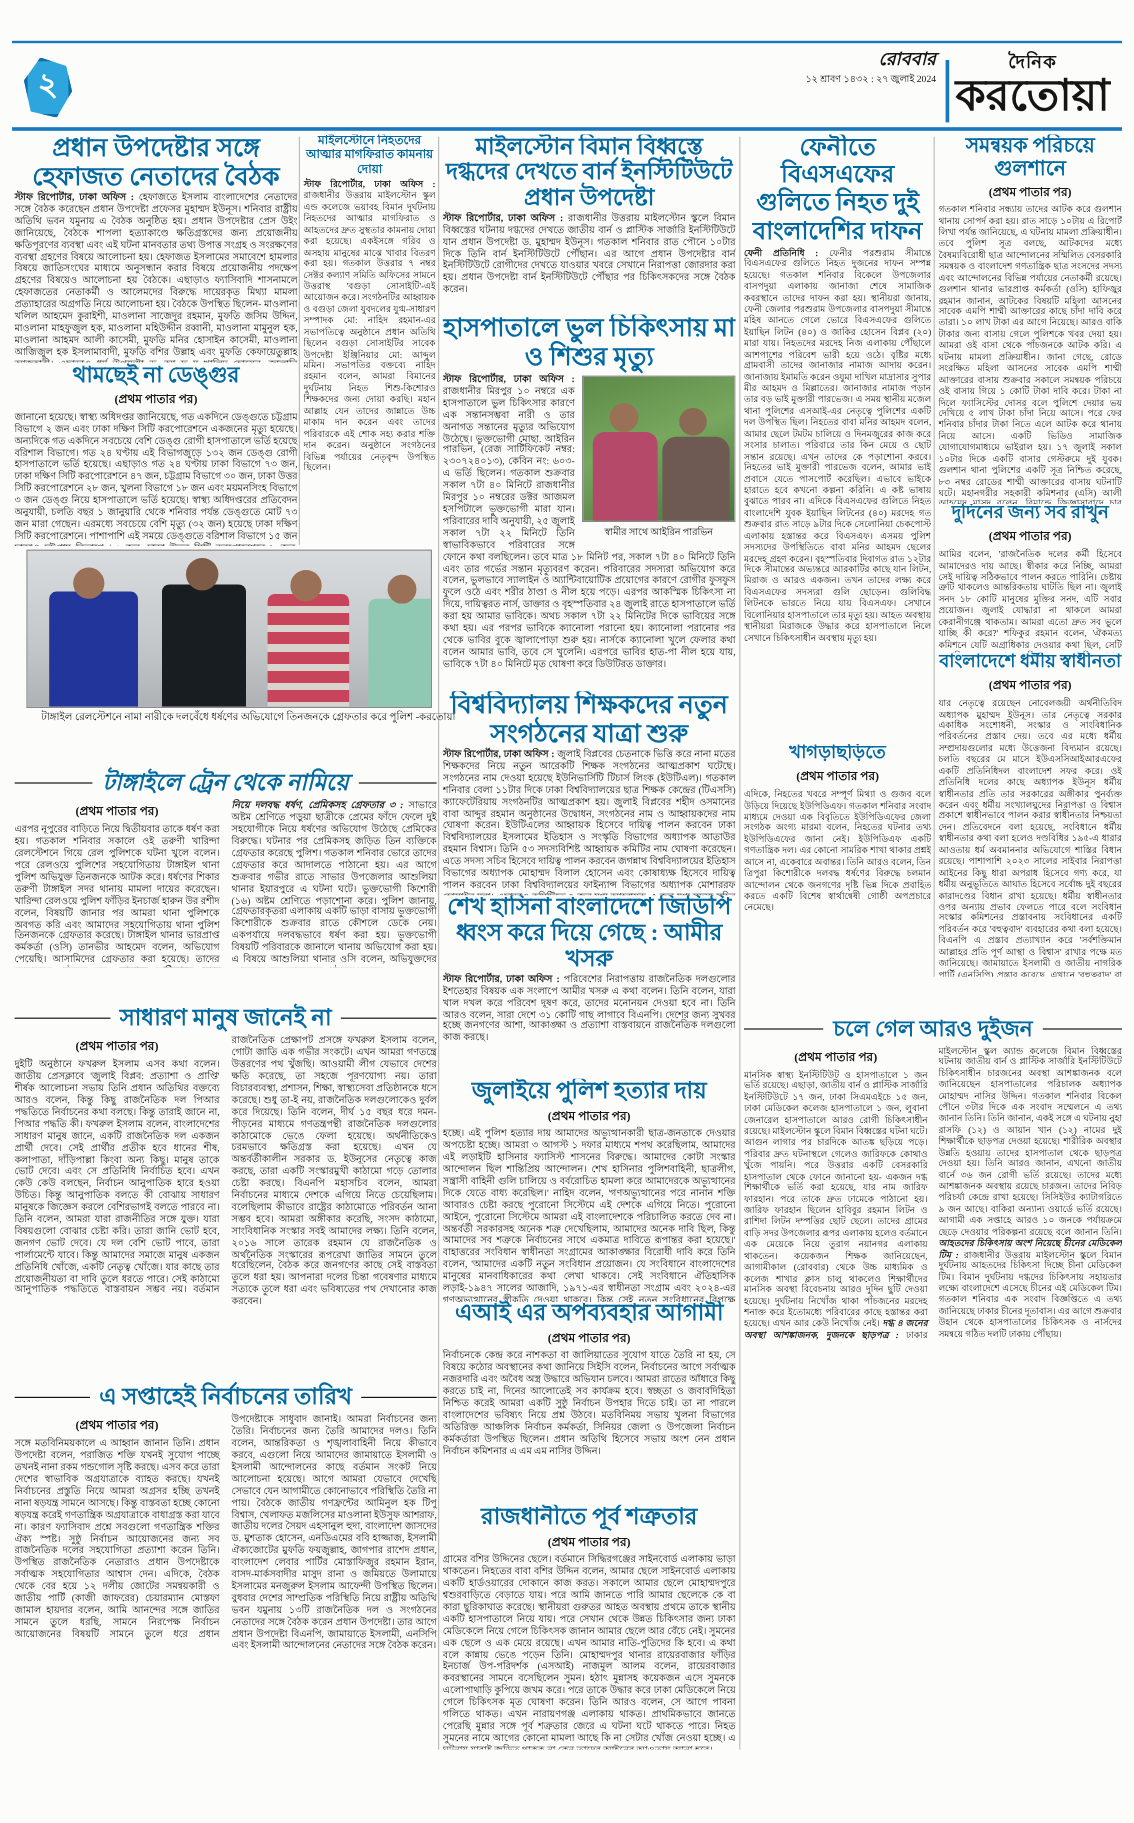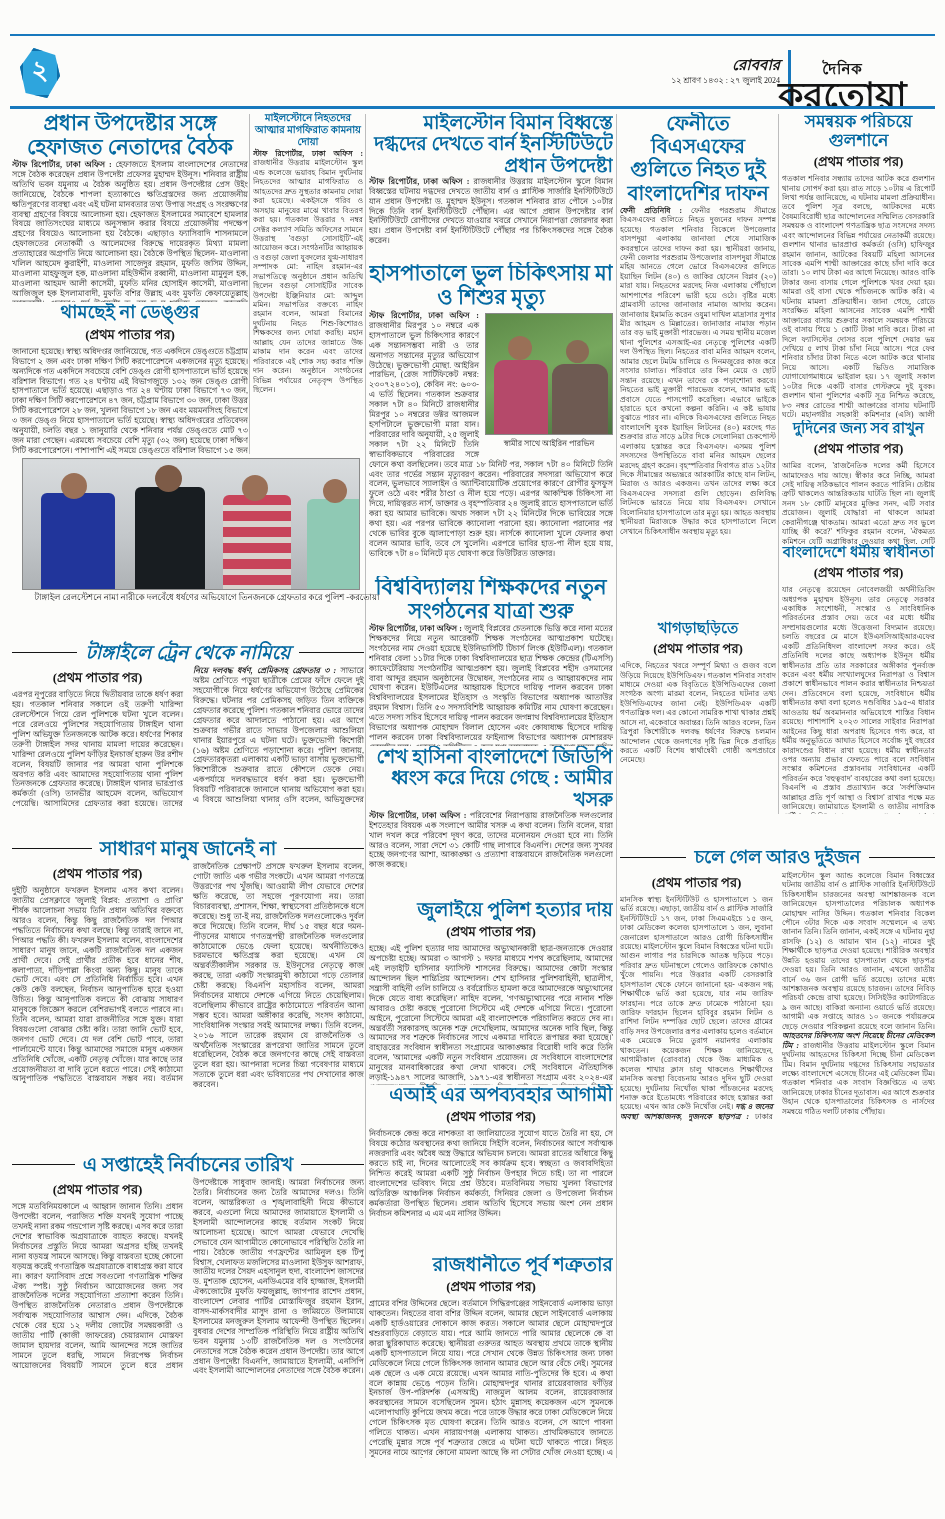--- a/index.html
+++ b/index.html
@@ -13,27 +13,27 @@
   .badge span{color:#fff;font-size:26px;font-weight:800;transform:translateY(-1px);}
   .dateblock{text-align:right;line-height:1.1;}
   .day{font-size:15px;font-weight:800;font-style:italic;}
   .dateline{font-size:8px;margin-top:3px;}
   .brand{text-align:center;line-height:1;}
   .brand .b1{font-size:15px;font-weight:800;letter-spacing:1px;}
   .brand .b2{font-size:36px;font-weight:800;letter-spacing:0;margin-top:1px;}
   
   .hx{margin:0;text-align:center;font-weight:800;color:#0369a1;}
   .h21{font-size:21px;line-height:1.12;}
-  .h19{font-size:19px;line-height:1.12;text-align:right;}
+  .h19{font-size:19px;line-height:1.12;}
   .h18{font-size:18px;line-height:1.1;}
   .h17{font-size:17px;line-height:1.12;}
   .h16{font-size:20px;line-height:1.16;}
   .h15{font-size:15px;line-height:1.14;}
   .h13{font-size:10px;line-height:1.2;}
-  .cont{text-align:center;font-size:13px;font-weight:700;margin:2px 0 1px 0;}
+  .cont{text-align:center;font-size:10px;font-weight:700;margin:2px 0 1px 0;}
   .bd{font-size:8px;line-height:1.24;text-align:justify;margin:1px 0 0 0;color:#1b1b1b;}
   .bd7{font-size:7.5px;line-height:1.26;}
   .by{font-weight:700;}
   .bsub{font-weight:700;font-style:italic;}
   .sec{position:absolute;overflow:hidden;}
   .twocol{column-count:2;column-gap:10px;}
   .ruled{display:flex;align-items:center;gap:8px;margin-top:32px;}
   .ruled .rl{flex:1;height:0;border-top:1.6px solid #161616;}
   .divider{position:absolute;width:1px;background:#bdbdbd;}
   
@@ -51,28 +51,28 @@
 <body>
 
 <div class="page">
 
   <div class="abs rule-blue" style="left:10px;top:34px;width:925px;height:2px;"></div>
 
   <div class="abs badge" style="left:20px;top:48px;">
     <span>২</span>
   </div>
 
-  <div class="abs dateblock" style="left:640px;top:57px;width:140px;">
+  <div class="abs dateblock" style="left:640px;top:42px;width:140px;">
     <div class="day">রোববার</div>
     <div class="dateline">১২ শ্রাবণ ১৪৩২ : ২৭ জুলাই 2024</div>
   </div>
 
   <div class="abs rule-blue" style="left:788px;top:50px;width:3px;height:52px;"></div>
 
-  <div class="abs brand" style="left:774px;top:46px;width:137px;margin-top:16px;">
+  <div class="abs brand" style="left:792px;top:46px;width:137px;">
     <div class="b1">দৈনিক</div>
     <div class="b2">করতোয়া</div>
   </div>
 
   <div class="abs rule-blue" style="left:10px;top:106px;width:925px;height:3px;"></div>
 
   <div class="divider" style="left:249px;top:114px;height:340px;"></div>
   <div class="divider" style="left:365px;top:114px;height:1344px;"></div>
   <div class="divider" style="left:616px;top:114px;height:1344px;"></div>
   <div class="divider" style="left:778px;top:114px;height:700px;"></div>

